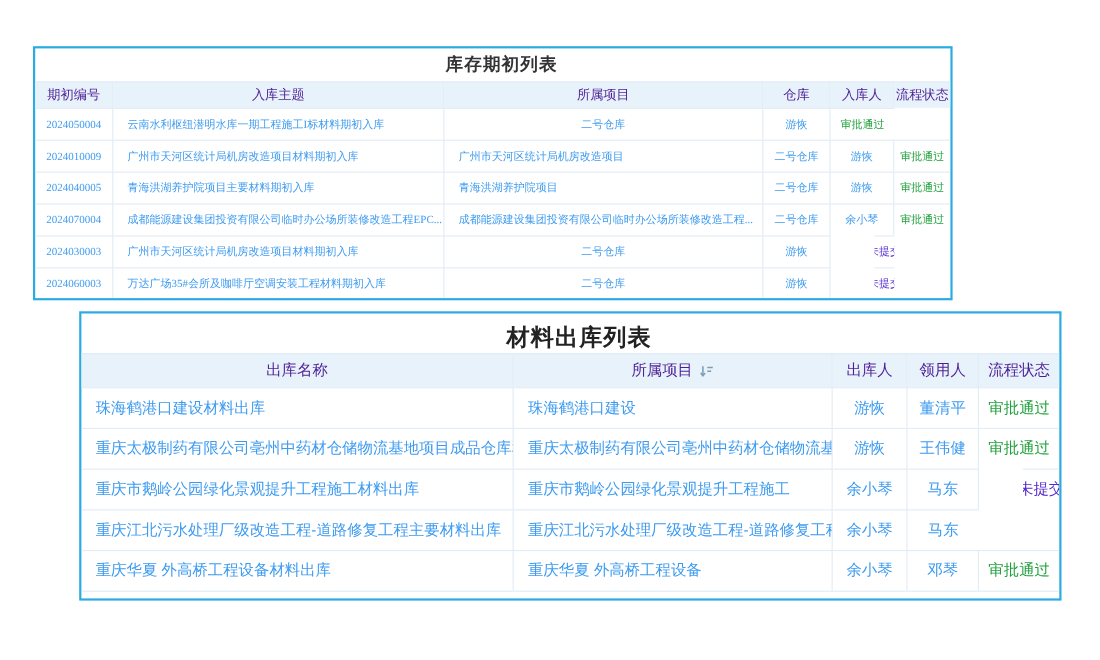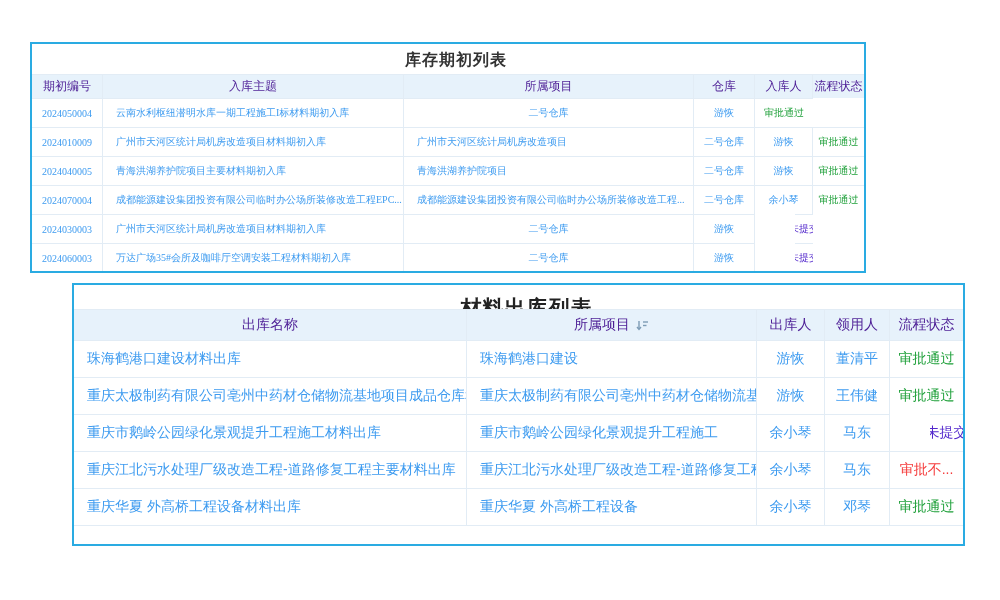--- a/index.html
+++ b/index.html
@@ -4,21 +4,21 @@
 <style>
   html,body{margin:0;padding:0;background:#ffffff;width:1000px;height:600px;
     font-family:"Liberation Sans","DejaVu Sans",sans-serif;overflow:hidden;position:relative;}
 
   .panel{position:absolute;background:#fff;border:2px solid #2aabe2;box-sizing:border-box;overflow:hidden;}
   #panel1{left:30px;top:42px;width:836px;height:231px;}
   #panel2{left:72px;top:283px;width:893px;height:263px;}
 
   .tbl-title{text-align:center;font-weight:bold;color:#333;letter-spacing:1px;margin-left:16px;}
   #panel1 .tbl-title{height:30px;line-height:32px;font-size:16px;}
-  #panel2 .tbl-title{height:24px;line-height:46px;font-size:21px;color:#222;}
+  #panel2 .tbl-title{height:36px;line-height:46px;font-size:21px;color:#222;}
 
   .grid-row{display:grid;box-sizing:border-box;}
   #panel1 .grid-row{grid-template-columns:71px 301px 290px 61px 58px auto;}
   #panel2 .grid-row{grid-template-columns:393px 290px 68px 65px auto;}
 
   .cell{box-sizing:border-box;border-top:1px solid #e2ecf5;border-right:1px solid #e2ecf5;
     white-space:nowrap;overflow:hidden;text-overflow:clip;display:flex;align-items:center;}
   .cell:last-child{border-right:none;}
   .cell.c-center{justify-content:center;}
   .cell.c-left{padding-left:13px;padding-right:18px;}
@@ -149,21 +149,20 @@
     <div class="cell c-center t-link">余小琴</div>
     <div class="cell c-center t-link">马东</div>
     <div class="cell c-center st-purple">未提交</div>
   </div>
 
   <div class="grid-row body-row">
     <div class="cell c-left t-link">重庆江北污水处理厂级改造工程-道路修复工程主要材料出库</div>
     <div class="cell c-left t-link">重庆江北污水处理厂级改造工程-道路修复工程</div>
     <div class="cell c-center t-link">余小琴</div>
     <div class="cell c-center t-link">马东</div>
-    <div class="cell c-center st-red">审批不...</div>
   </div>
 
   <div class="grid-row body-row">
     <div class="cell c-left t-link">重庆华夏 外高桥工程设备材料出库</div>
     <div class="cell c-left t-link">重庆华夏 外高桥工程设备</div>
     <div class="cell c-center t-link">余小琴</div>
     <div class="cell c-center t-link">邓琴</div>
     <div class="cell c-center st-green">审批通过</div>
   </div>
 

